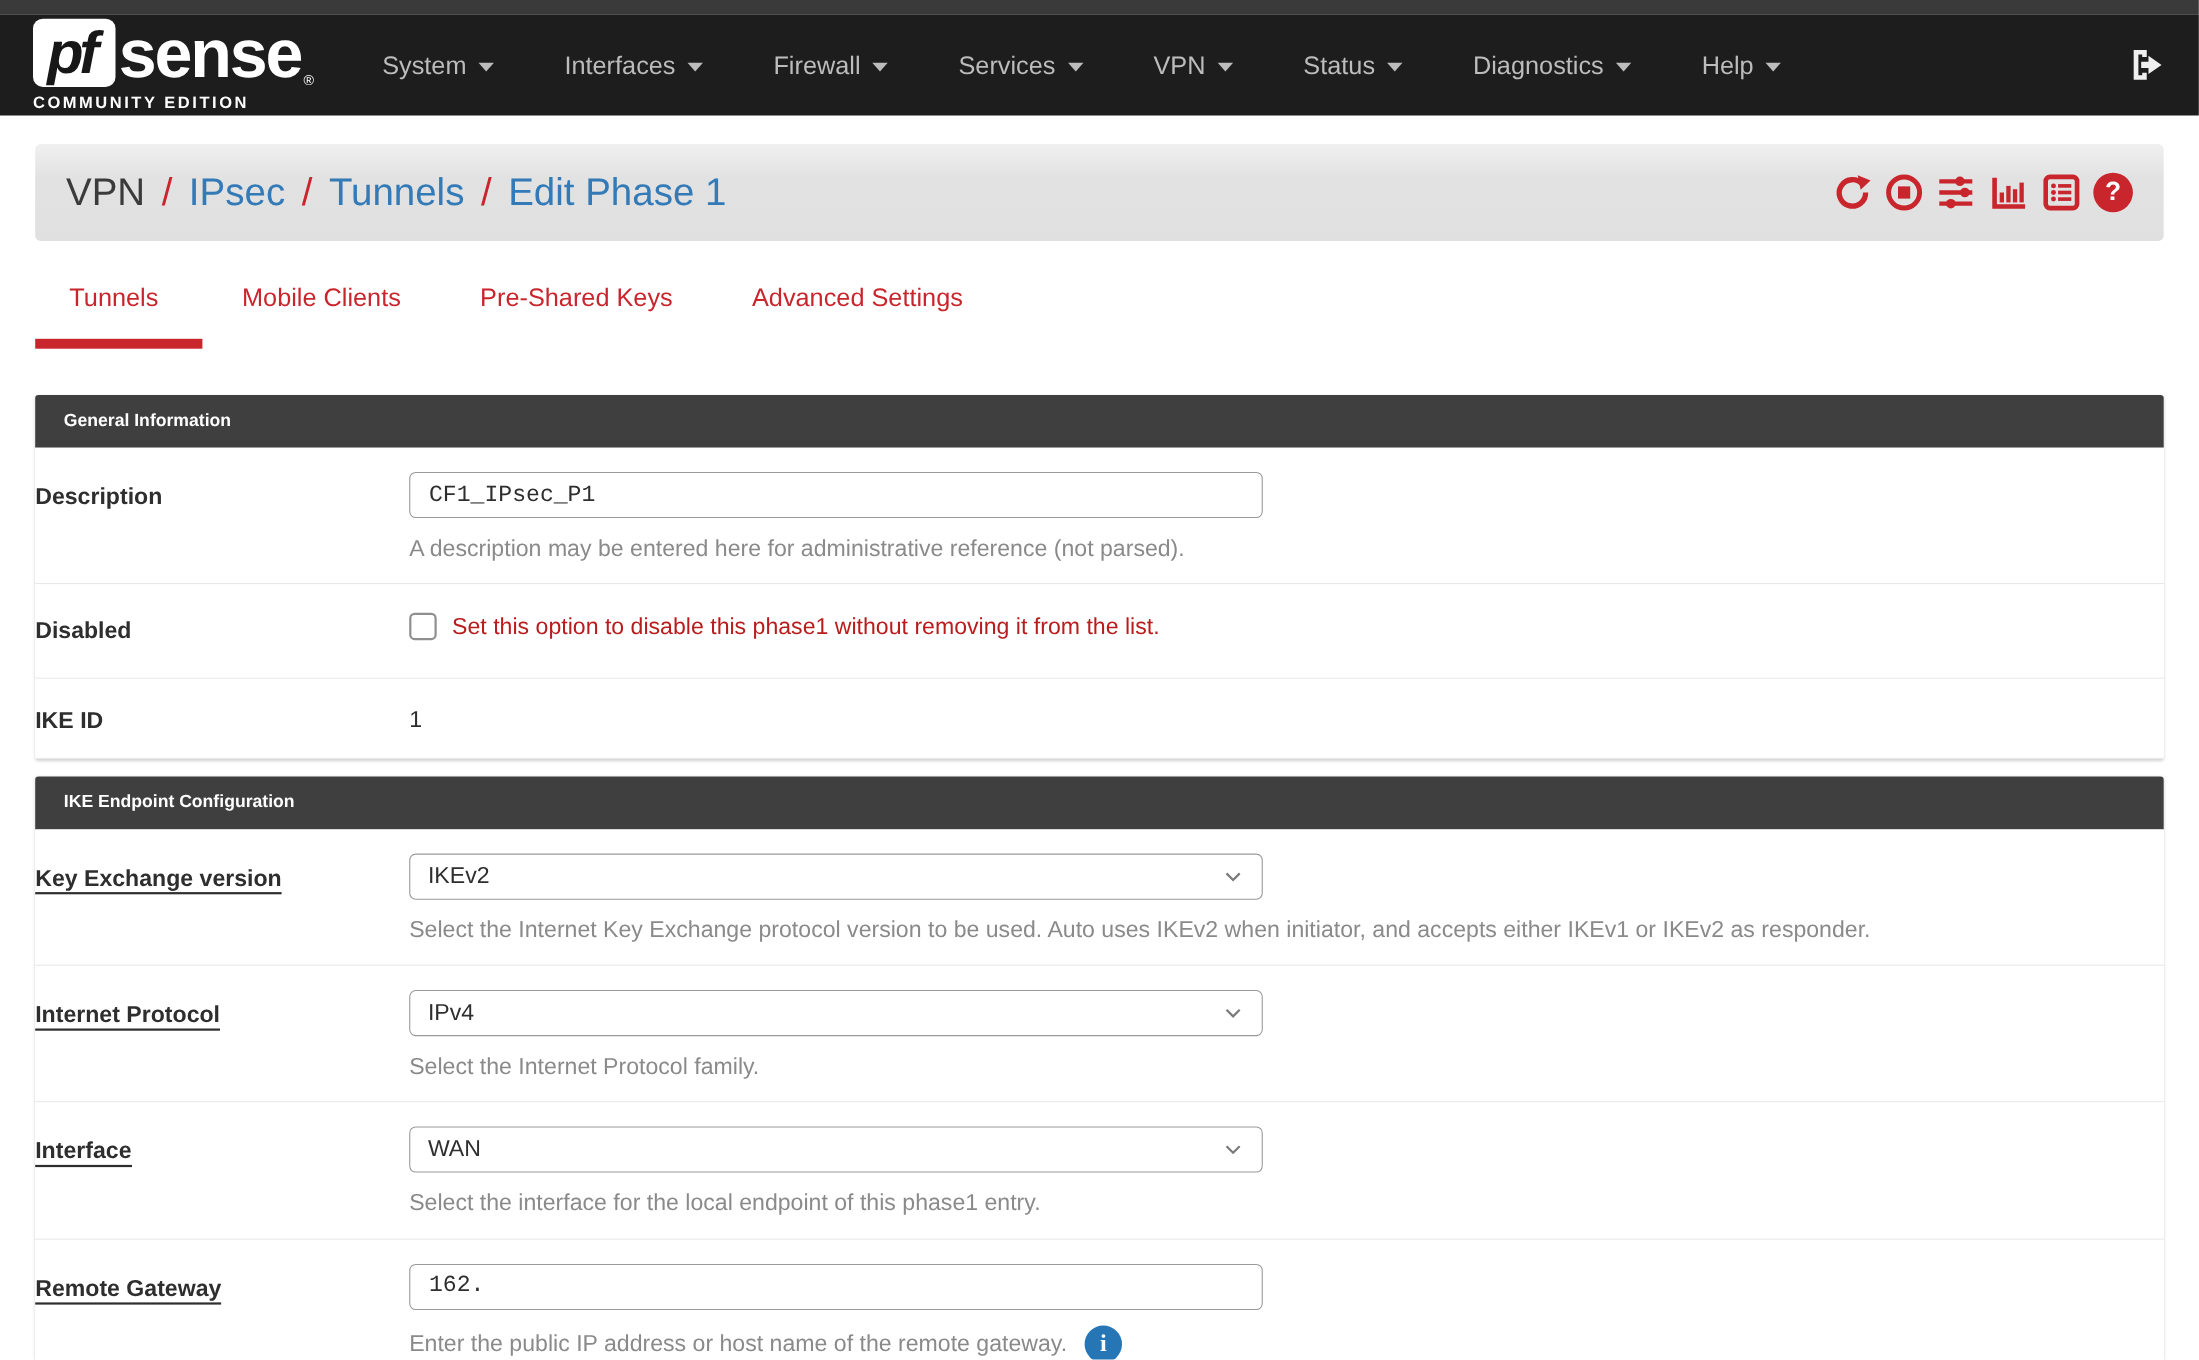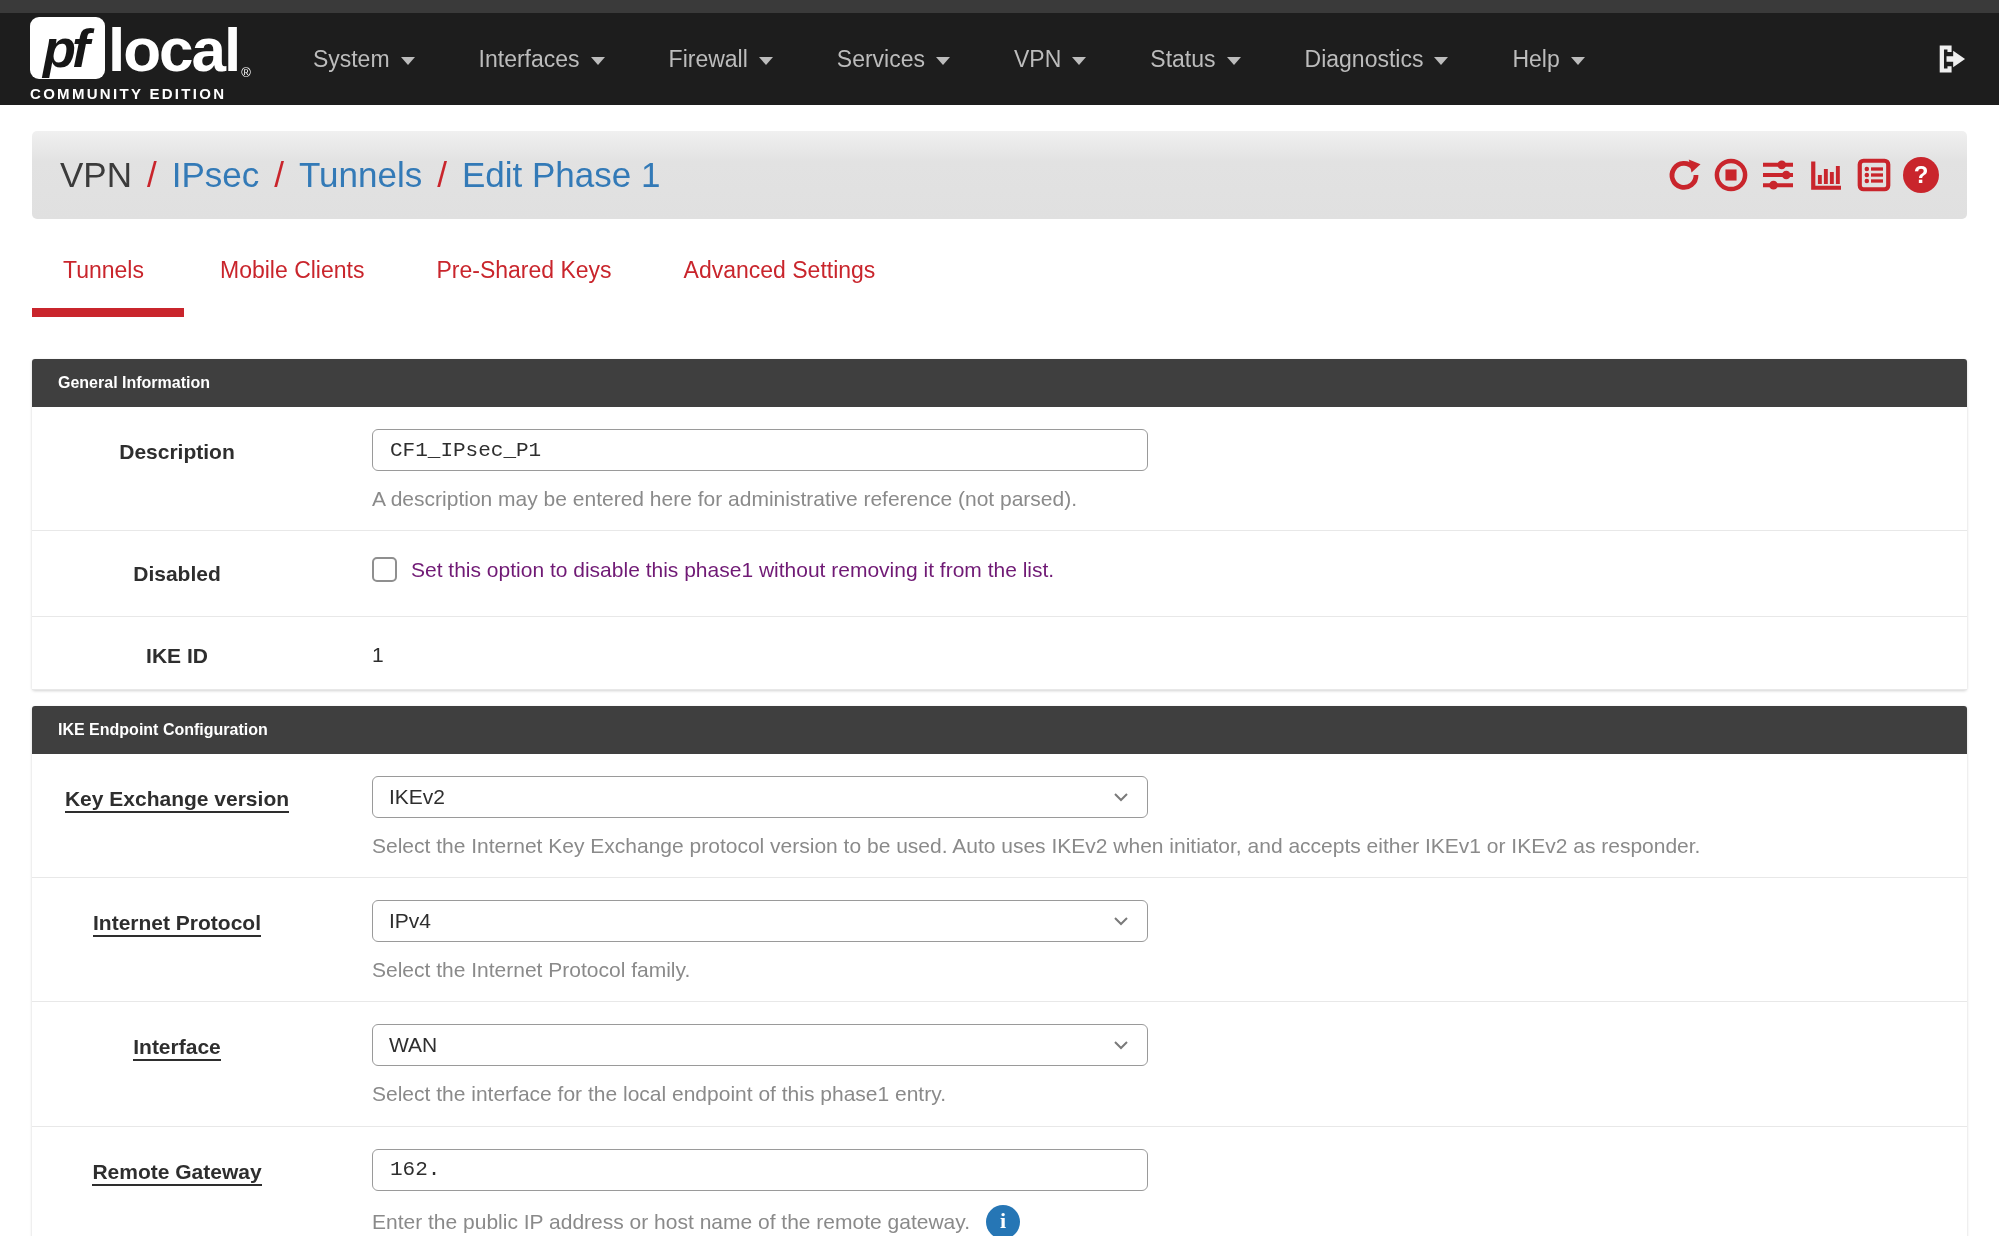--- a/index.html
+++ b/index.html
@@ -72,40 +72,40 @@
   .panels { margin-top:42px; }
   .panel { margin-bottom:16px; border-radius:3px; box-shadow:0 1px 3px rgba(0,0,0,0.18); }
   .panel-header {
     background:#3f3f3f; color:#ffffff; font-size:16px; font-weight:bold;
     padding:10px 26px; border-radius:3px 3px 0 0; height:48px; display:flex; align-items:center;
   }
   .panel-body { background:#ffffff; }
 
   .form-row { display:flex; border-bottom:1px solid #e8e8e8; padding:22px 0 18px; }
   .row-label {
-    width:290px; min-width:290px; text-align:center; margin-right:50px;
+    width:290px; min-width:290px; text-align:left; margin-right:50px;
     font-size:21px; font-weight:bold; color:#2e2e2e; padding-top:10px; line-height:1.25;
   }
   .row-label .u { border-bottom:2px solid #2e2e2e; padding-bottom:1px; }
   .row-content { flex:1; padding-right:40px; }
 
   .text-input {
     width:776px; height:42px; border:1px solid #9a9a9a; border-radius:6px;
     font-size:21px; color:#2e2e2e; padding:0 17px; background:#fff;
     font-family:Liberation Mono, monospace; outline:none; display:block;
   }
   .select {
     width:776px; height:42px; border:1px solid #9a9a9a; border-radius:6px;
     font-size:21px; color:#2e2e2e; padding:12px 16px; background:#fff;
     display:flex; align-items:center; justify-content:space-between; cursor:pointer;
   }
   .help { margin-top:14px; font-size:21px; color:#8a8a8a; line-height:1.3; }
   .help-flex { display:flex; align-items:center; gap:16px; }
 
-  .check-line { display:flex; align-items:center; gap:14px; padding-top:8px; font-size:21px; color:#701a75; }
+  .check-line { display:flex; align-items:center; gap:14px; padding-top:8px; font-size:21px; color:#b91c1c; }
   .checkbox {
     width:25px; height:25px; border:2px solid #8f8f8f; border-radius:5px; background:#fff;
     display:inline-block; cursor:pointer; flex:0 0 auto;
   }
   .static-value { font-size:21px; color:#2e2e2e; padding-top:10px; }
 
   .info-icon {
     width:34px; height:34px; border-radius:50%; background:#2676b5; color:#fff;
     display:inline-flex; align-items:center; justify-content:center;
     font-family:"Liberation Serif", serif; font-weight:bold; font-size:22px;
@@ -114,21 +114,21 @@
 </style>
 </head>
 <body>
 
 <div class="top-strip"></div>
 
 <nav class="navbar">
   <div class="logo">
     <div class="logo-row">
       <span class="logo-tile">pf</span>
-      <span class="logo-sense">local</span>
+      <span class="logo-sense">sense</span>
       <span class="logo-reg">®</span>
     </div>
     <div class="logo-edition">COMMUNITY EDITION</div>
   </div>
 
   <div class="nav-menu">
     <div class="nav-item">
       <span>System</span>
       <span class="caret"></span>
     </div>

